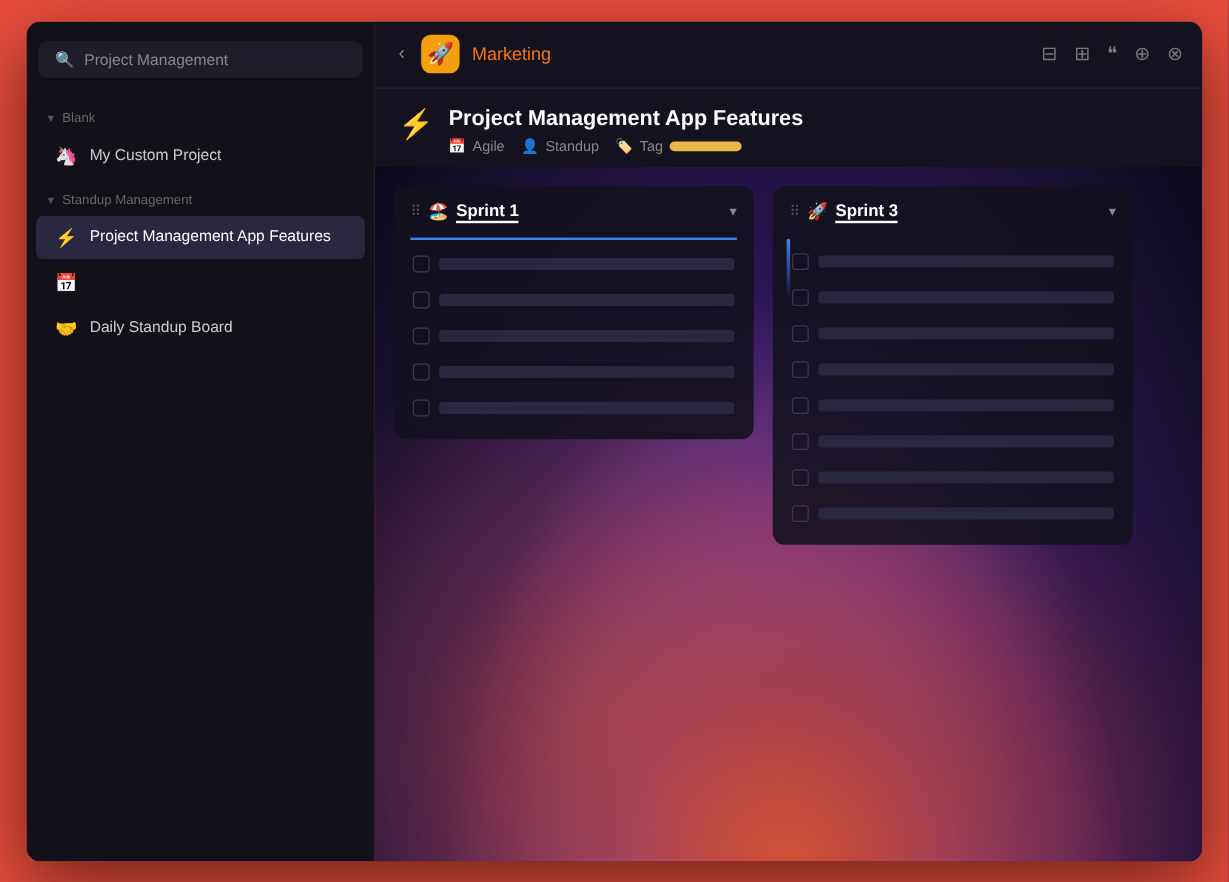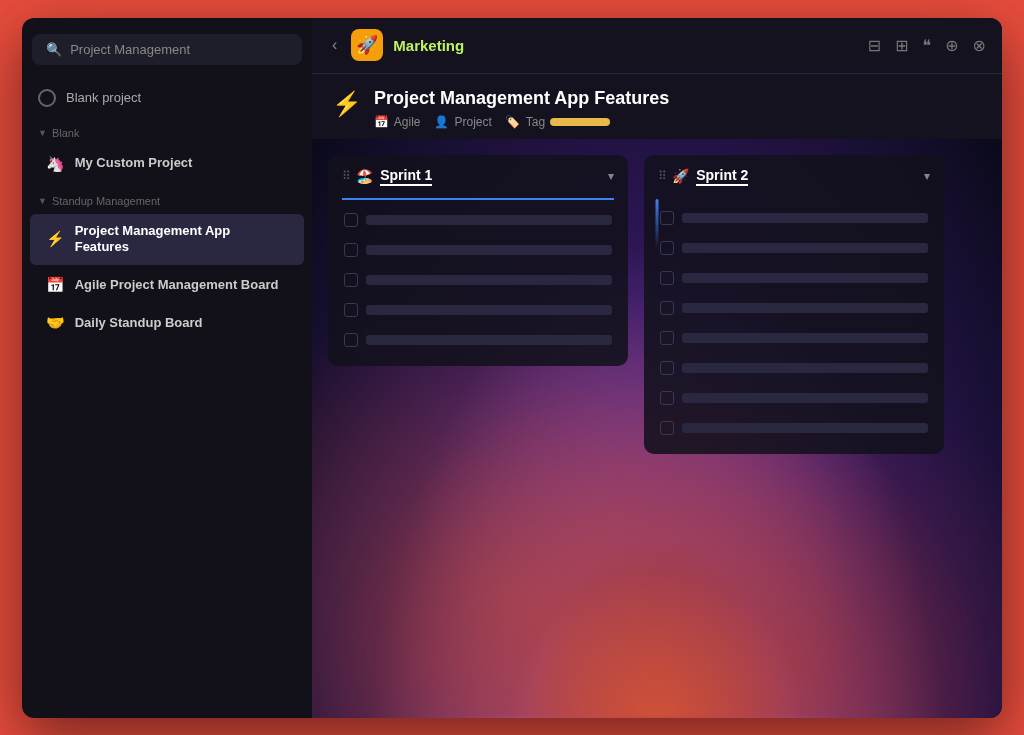--- a/index.html
+++ b/index.html
@@ -106,21 +106,20 @@
       color: #fff;
     }
 
     .sidebar-item .item-icon {
       font-size: 15px;
       flex-shrink: 0;
     }
 
     .sidebar-item .item-label {
       line-height: 1.3;
-      font-weight: bold;
     }
 
     
     .main-content {
       flex: 1;
       display: flex;
       flex-direction: column;
       background: #0f0e18;
       overflow: hidden;
     }
@@ -149,23 +148,23 @@
       background: #f59e0b;
       border-radius: 8px;
       display: flex;
       align-items: center;
       justify-content: center;
       font-size: 18px;
       flex-shrink: 0;
     }
 
     .workspace-name {
-      color: #bef264;
+      color: #f97316;
       font-size: 15px;
-      font-weight: 700;
+      font-weight: 400;
     }
 
     .top-bar-actions {
       margin-left: auto;
       display: flex;
       align-items: center;
       gap: 14px;
       color: #777;
       font-size: 16px;
     }
@@ -373,24 +372,20 @@
 
 <div class="app-container">
 
   <div class="sidebar">
 
     <div class="search-bar">
       <span class="search-icon-svg">🔍</span>
       <span>Project Management</span>
     </div>
 
-    <div class="blank-project-item">
-      <span class="circle-icon"></span>
-      <span>Blank project</span>
-    </div>
 
     <div class="section-label">
       <span class="arrow">▼</span>
       <span>Blank</span>
     </div>
 
     <div class="sidebar-item">
       <span class="item-icon">🦄</span>
       <span class="item-label">My Custom Project</span>
     </div>
@@ -400,21 +395,20 @@
       <span>Standup Management</span>
     </div>
 
     <div class="sidebar-item active">
       <span class="item-icon">⚡</span>
       <span class="item-label">Project Management App Features</span>
     </div>
 
     <div class="sidebar-item">
       <span class="item-icon">📅</span>
-      <span class="item-label">Agile Project Management Board</span>
     </div>
 
     <div class="sidebar-item">
       <span class="item-icon">🤝</span>
       <span class="item-label">Daily Standup Board</span>
     </div>
 
   </div>
 
   <div class="main-content">
@@ -436,21 +430,21 @@
       <span class="page-icon">⚡</span>
       <div class="page-header-content">
         <span class="page-title">Project Management App Features</span>
         <div class="page-meta">
           <div class="meta-item">
             <span class="meta-icon">📅</span>
             <span>Agile</span>
           </div>
           <div class="meta-item">
             <span class="meta-icon">👤</span>
-            <span>Project</span>
+            <span>Standup</span>
           </div>
           <div class="meta-item">
             <span class="meta-icon">🏷️</span>
             <span>Tag</span>
             <div class="tag-pill"></div>
           </div>
         </div>
       </div>
     </div>
 
@@ -493,21 +487,21 @@
               <div class="task-text-line" style="width:75%"></div>
             </div>
           </div>
         </div>
 
         <div class="board-column">
           <div class="column-header">
             <span class="drag-handle">⠿</span>
             <span class="column-title">
               <span>🚀</span>
-              <span class="underline-text sprint2-color">Sprint 2</span>
+              <span class="underline-text sprint2-color">Sprint 3</span>
             </span>
             <span class="column-dropdown">▾</span>
           </div>
           <div class="column-body">
             <div class="task-row">
               <div class="task-checkbox"></div>
               <div class="task-text-line"></div>
             </div>
             <div class="task-row">
               <div class="task-checkbox"></div>

